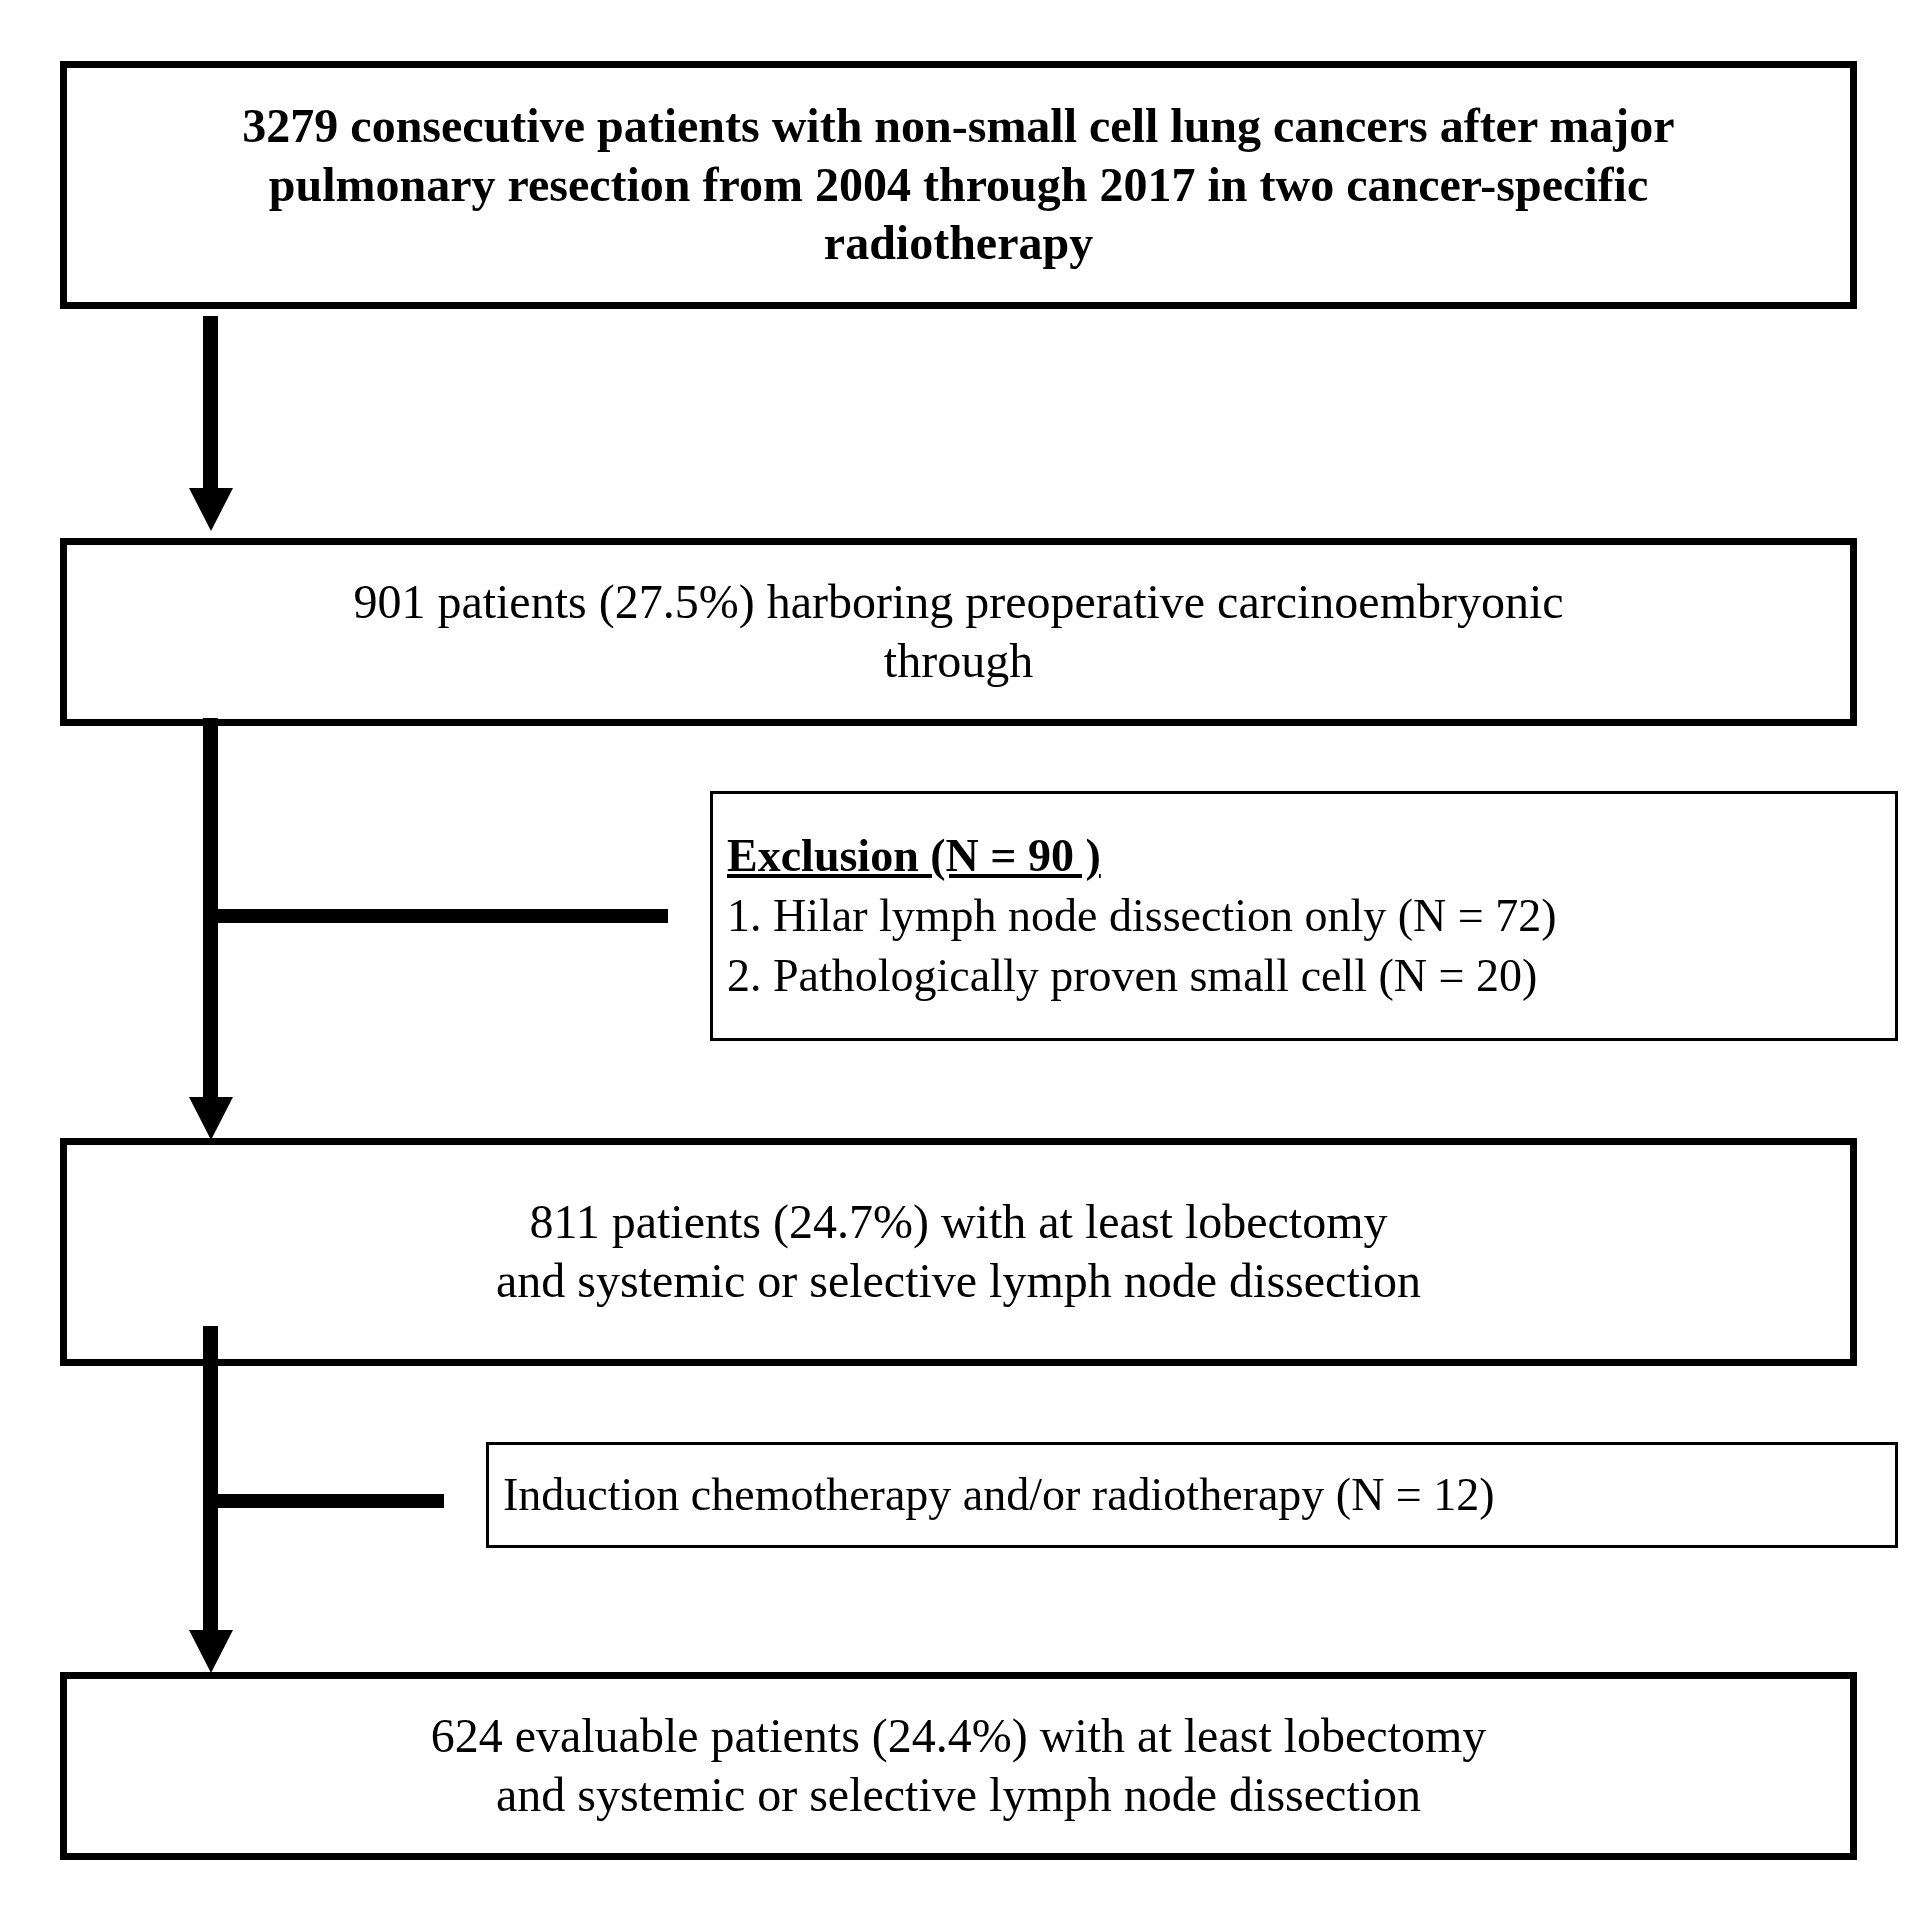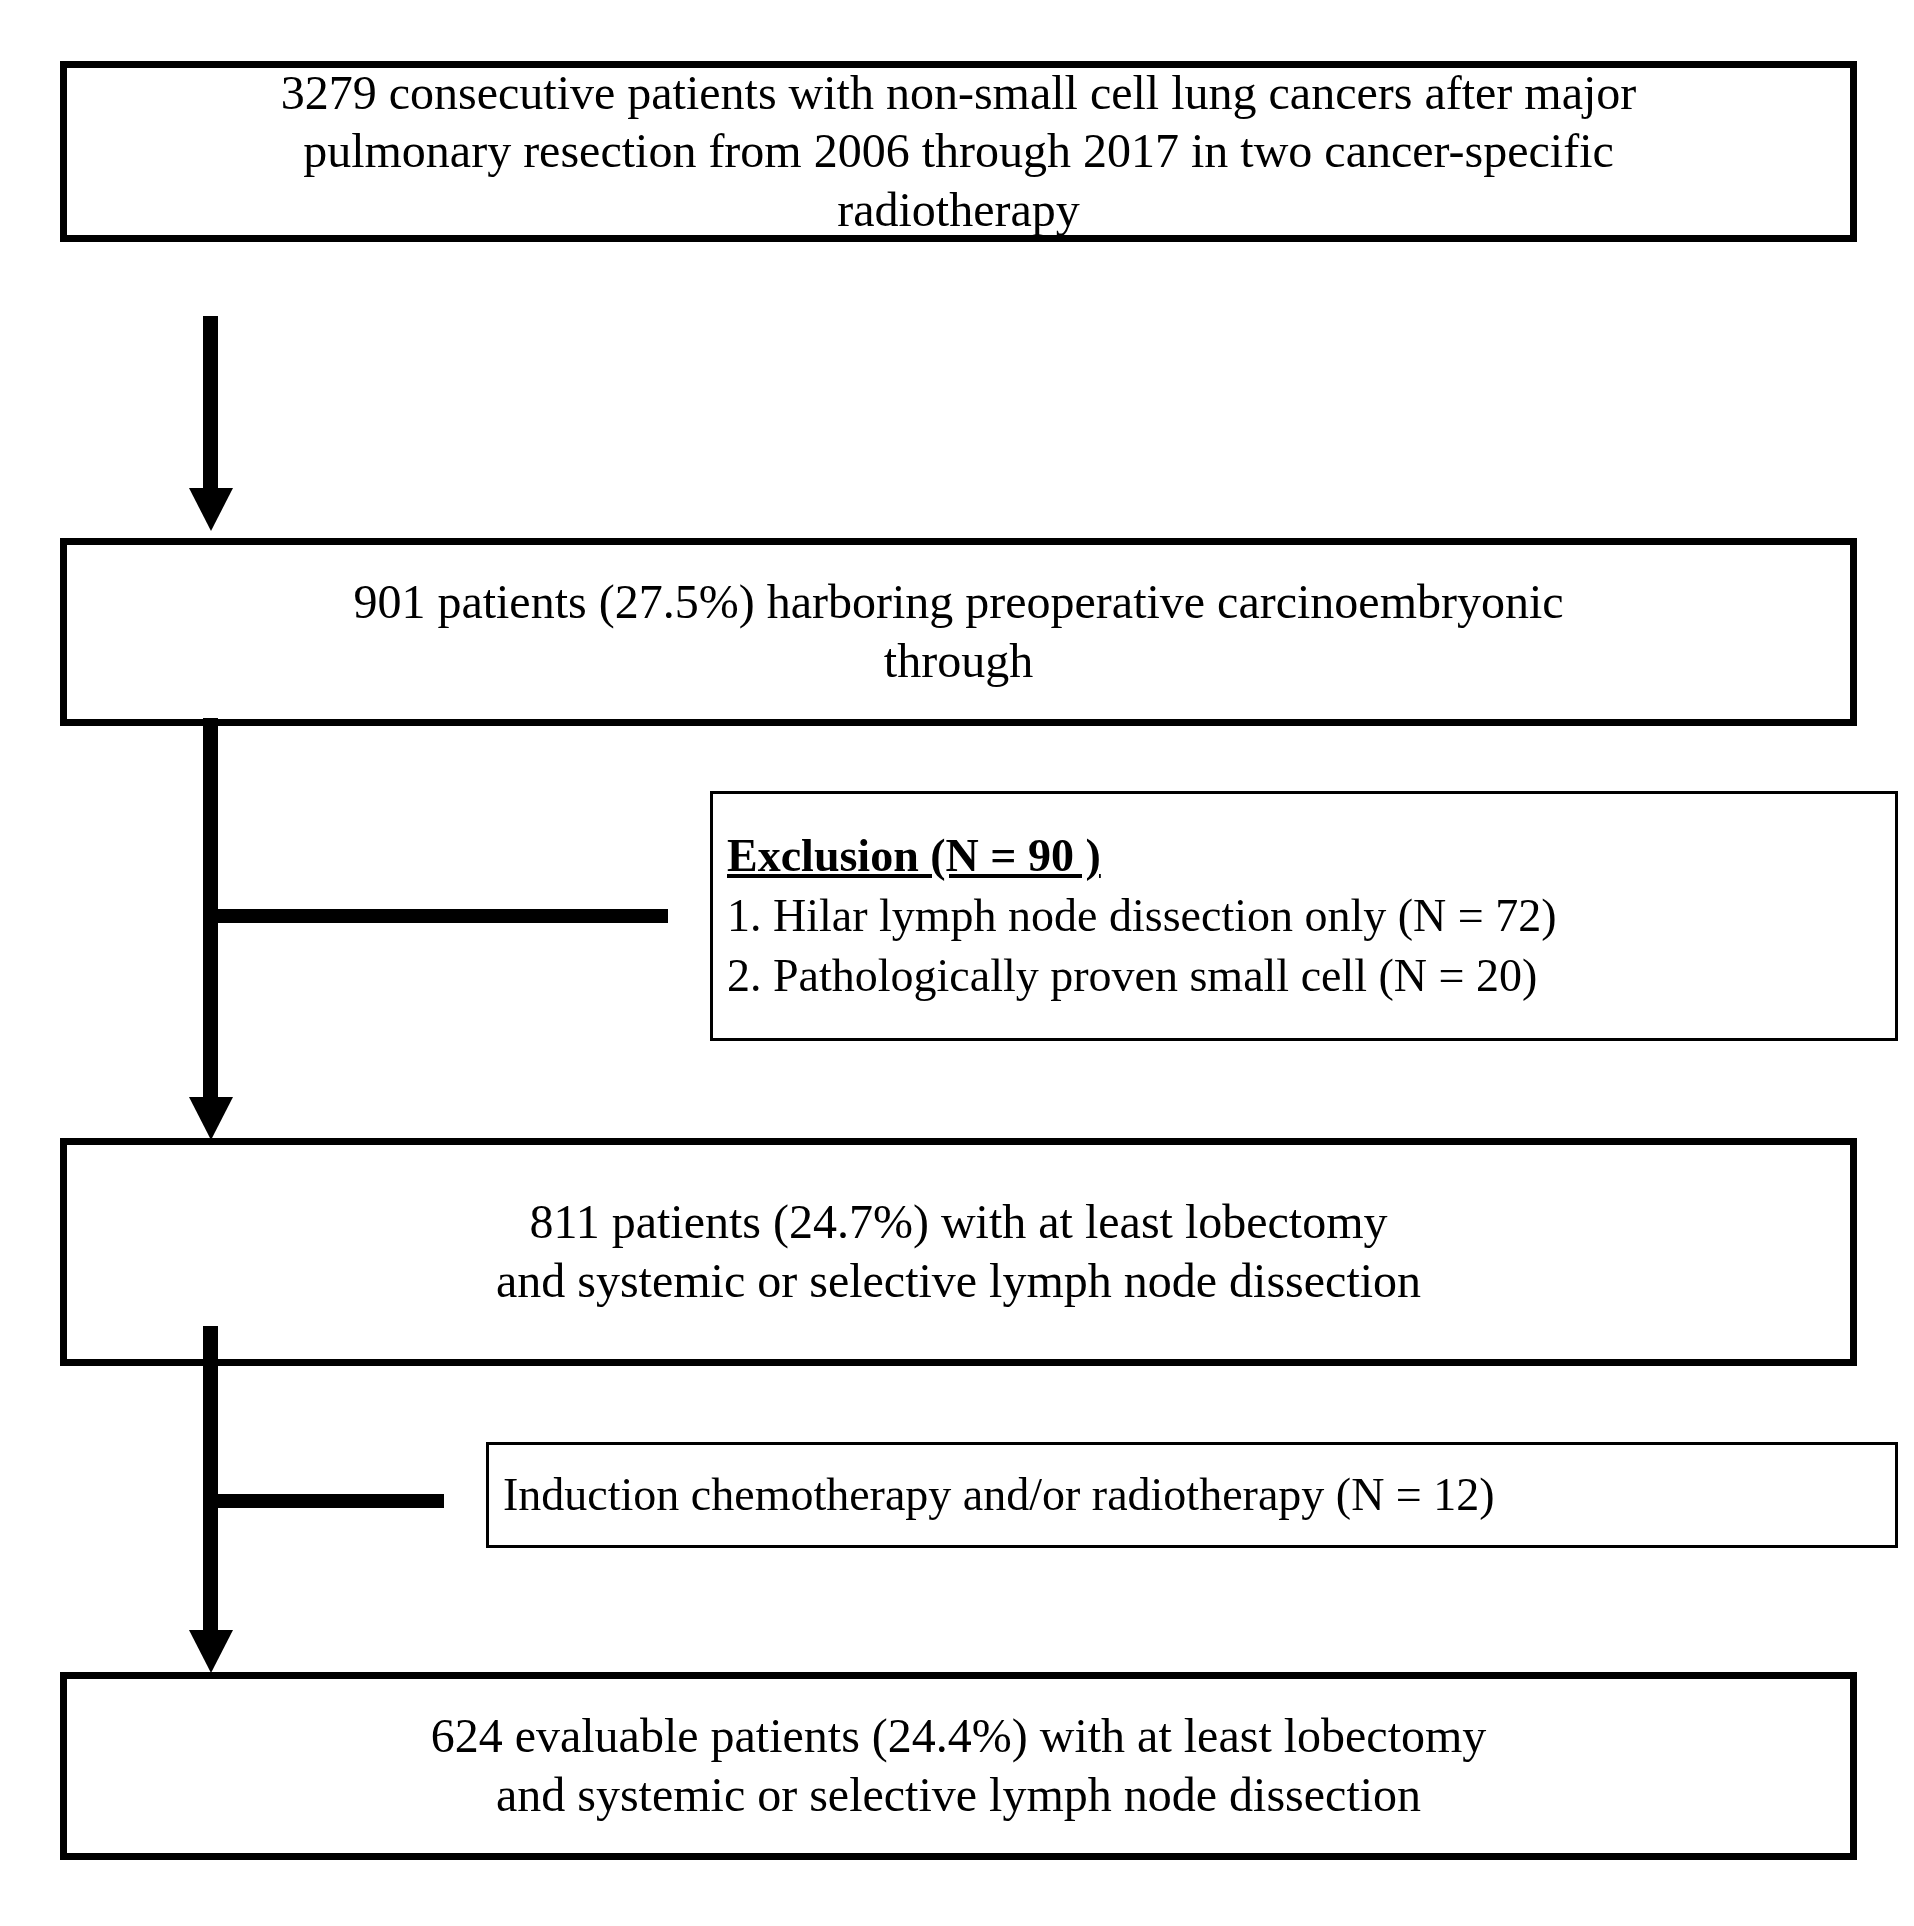--- a/index.html
+++ b/index.html
@@ -77,24 +77,24 @@
     border-left: 22.4px solid transparent;
     border-right: 22.4px solid transparent;
     border-top: 43px solid #000000;
   }
 </style>
 </head>
 <body>
 
 <div id="canvas">
 
-  <div class="flowbox" style="left:60px; top:61px; width:1797px; height:181px;">
+  <div class="flowbox" style="left:60px; top:61px; width:1797px; height:248px;font-weight:bold;">
     <div class="txt">
       <span>3279 consecutive patients with non-small cell lung cancers after major</span><br>
-      <span>pulmonary  resection  from 2006 through 2017 in two cancer-specific</span><br>
+      <span>pulmonary  resection  from 2004 through 2017 in two cancer-specific</span><br>
       <span>radiotherapy</span>
     </div>
   </div>
 
   <div class="vline" style="left:203px; top:316px; width:15.4px; height:175px;"></div>
   <div class="arrowhead" style="left:189px; top:488px;"></div>
 
   <div class="flowbox" style="left:60px; top:530px; width:1797px; height:188px;margin-top:8px;">
     <div class="txt">
       <span>901 patients (27.5%) harboring preoperative carcinoembryonic</span><br>

